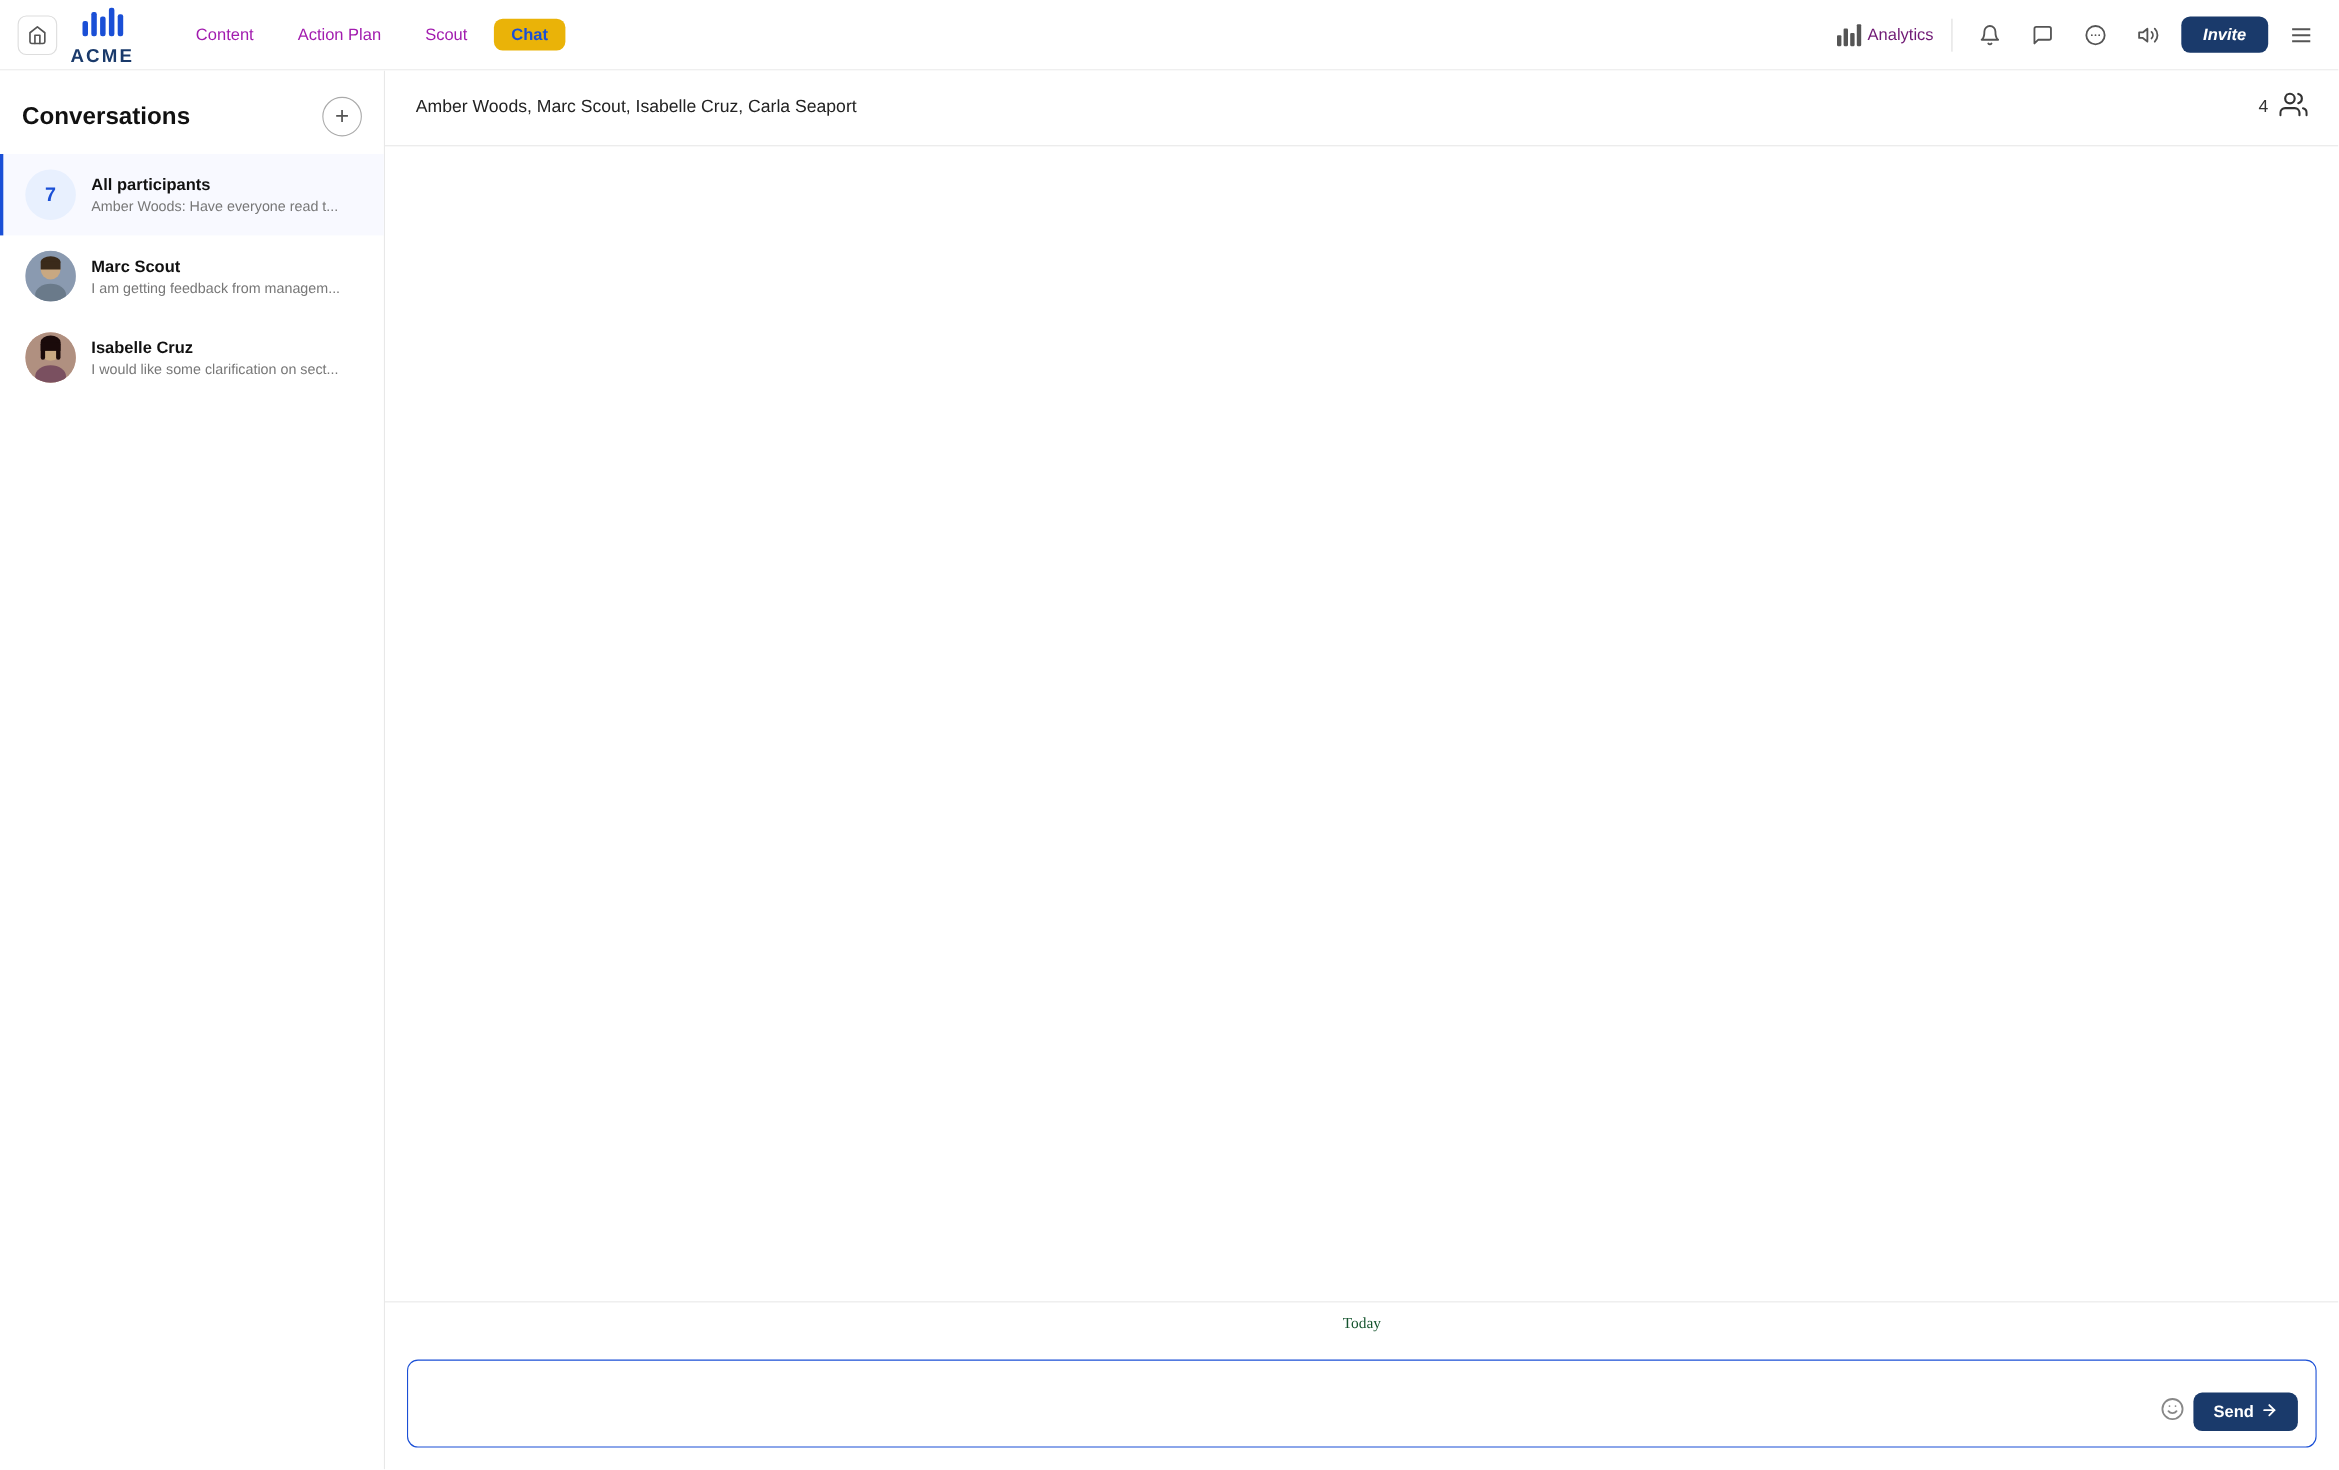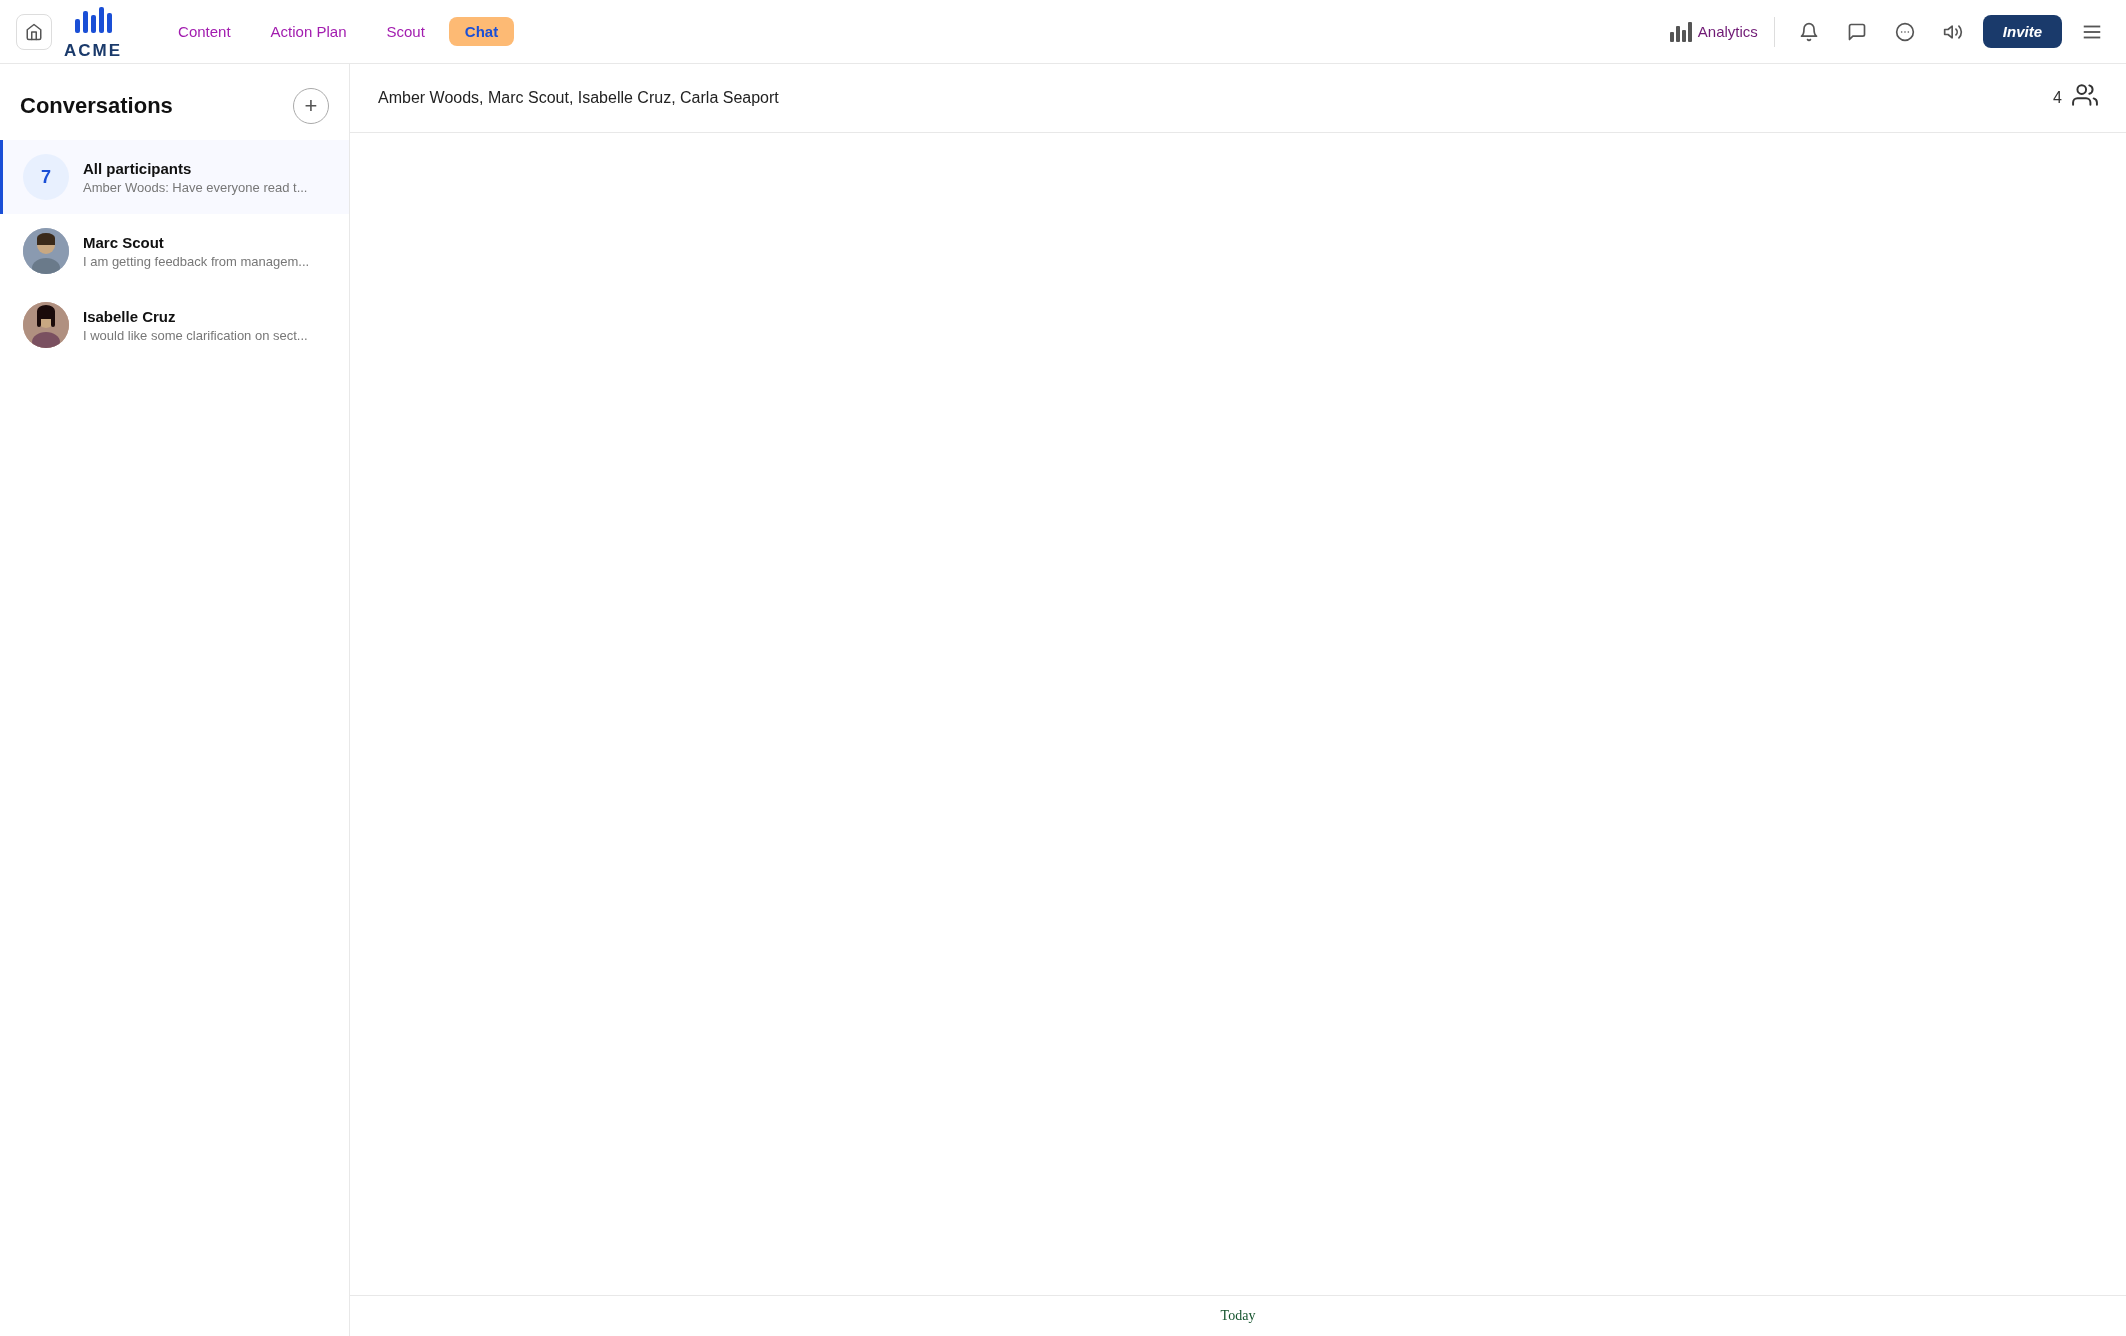--- a/index.html
+++ b/index.html
@@ -28,21 +28,21 @@
       font-size: 17px; font-weight: 700; color: #1a3a6b; letter-spacing: 2px;
     }
     .nav-links {
       display: flex; align-items: center; gap: 8px; flex: 1;
     }
     .nav-link {
       padding: 6px 16px; border-radius: 8px; font-size: 15px; font-weight: 500;
       color: #a21caf; cursor: pointer; border: none; background: transparent;
     }
     .nav-link.active {
-      background: #fdba74; color: #1a4fd6; font-weight: 600;
+      background: #eab308; color: #1a4fd6; font-weight: 600;
     }
     .nav-right {
       display: flex; align-items: center; gap: 12px; margin-left: auto;
     }
     .nav-analytics {
       display: flex; align-items: center; gap: 6px; font-size: 15px;
       color: #701a75; font-weight: 500; cursor: pointer;
     }
     .analytics-icon {
       display: flex; align-items: flex-end; gap: 2px; height: 20px;
@@ -335,16 +335,40 @@
     </div>
 
     <div class="chat-messages">
       
     </div>
 
     <div class="chat-today-divider">
       <span>Today</span>
     </div>
 
+    <div class="chat-input-area">
+      <div class="chat-input-box">
+        <textarea class="chat-input" placeholder="" style=""></textarea>
+        <div class="chat-input-actions">
+          <button class="emoji-btn">
+            <svg width="22" height="22" viewBox="0 0 24 24" fill="none" stroke="#888" stroke-width="1.8" stroke-linecap="round" stroke-linejoin="round">
+              <circle cx="12" cy="12" r="10"></circle>
+              <path d="M8 14s1.5 2 4 2 4-2 4-2"></path>
+              <line x1="9" y1="9" x2="9.01" y2="9"></line>
+              <line x1="15" y1="9" x2="15.01" y2="9"></line>
+            </svg>
+          </button>
+          <button class="send-btn">
+            <span>Send</span>
+            <span class="send-arrow">
+              <svg width="16" height="16" viewBox="0 0 24 24" fill="none" stroke="#fff" stroke-width="2.5" stroke-linecap="round" stroke-linejoin="round">
+                <line x1="5" y1="12" x2="19" y2="12"></line>
+                <polyline points="12 5 19 12 12 19"></polyline>
+              </svg>
+            </span>
+          </button>
+        </div>
+      </div>
+    </div>
 
   </section>
 
 </div>
 
 </body></html>

